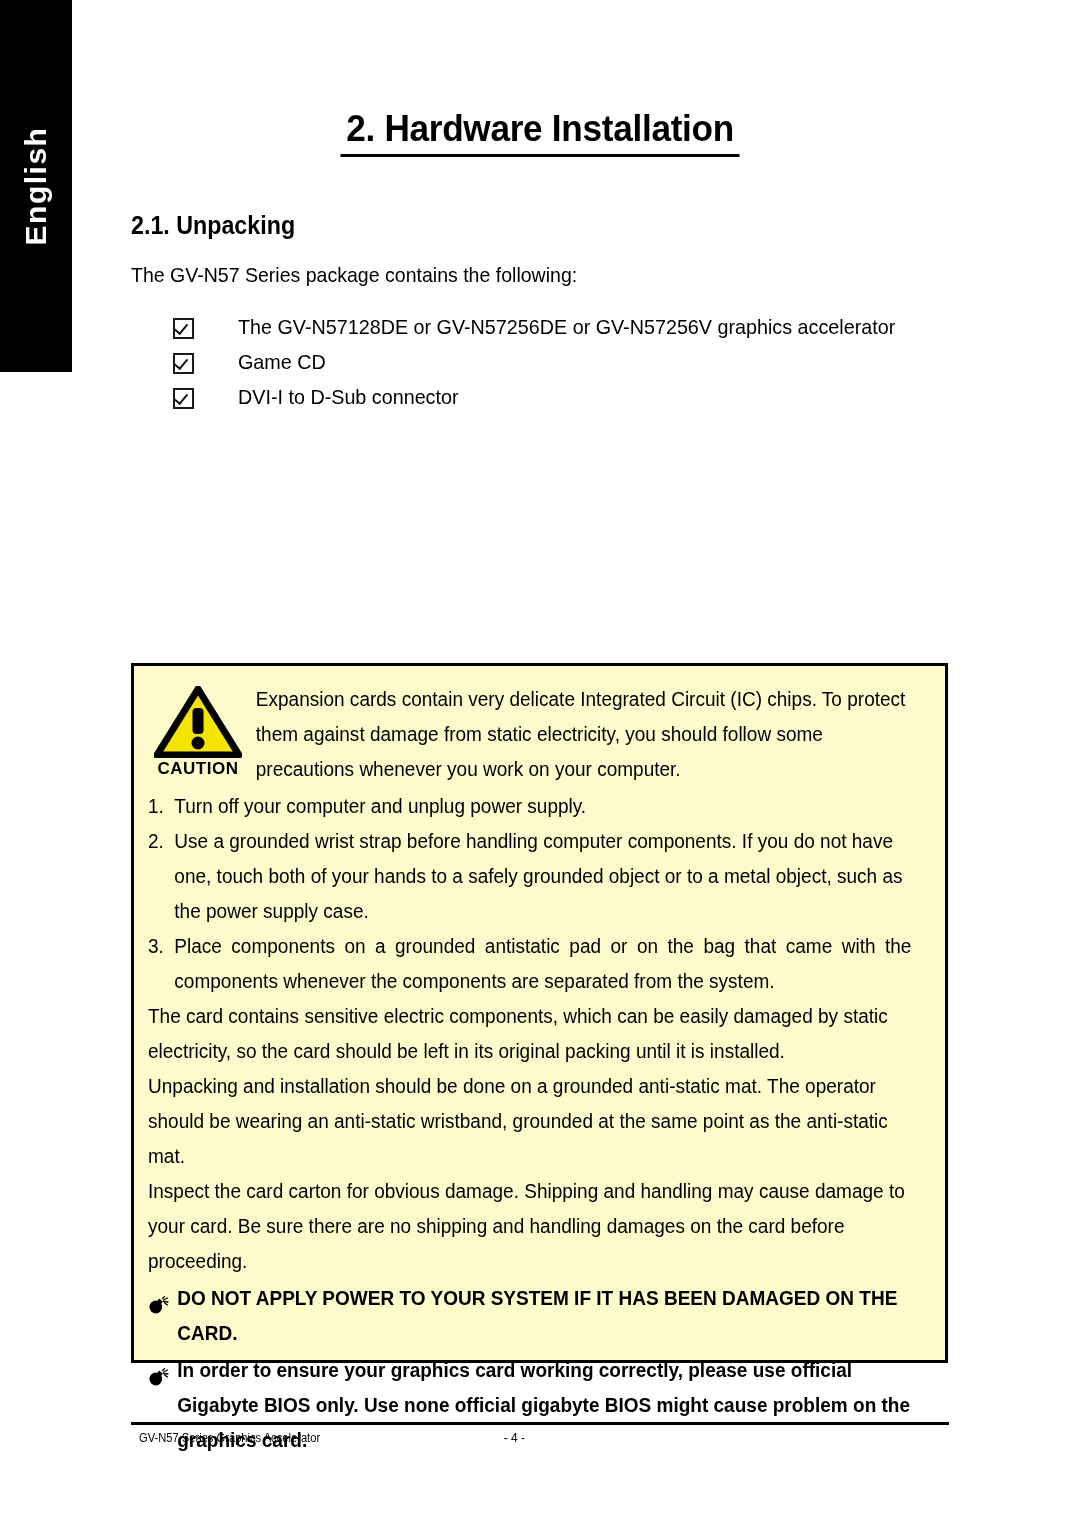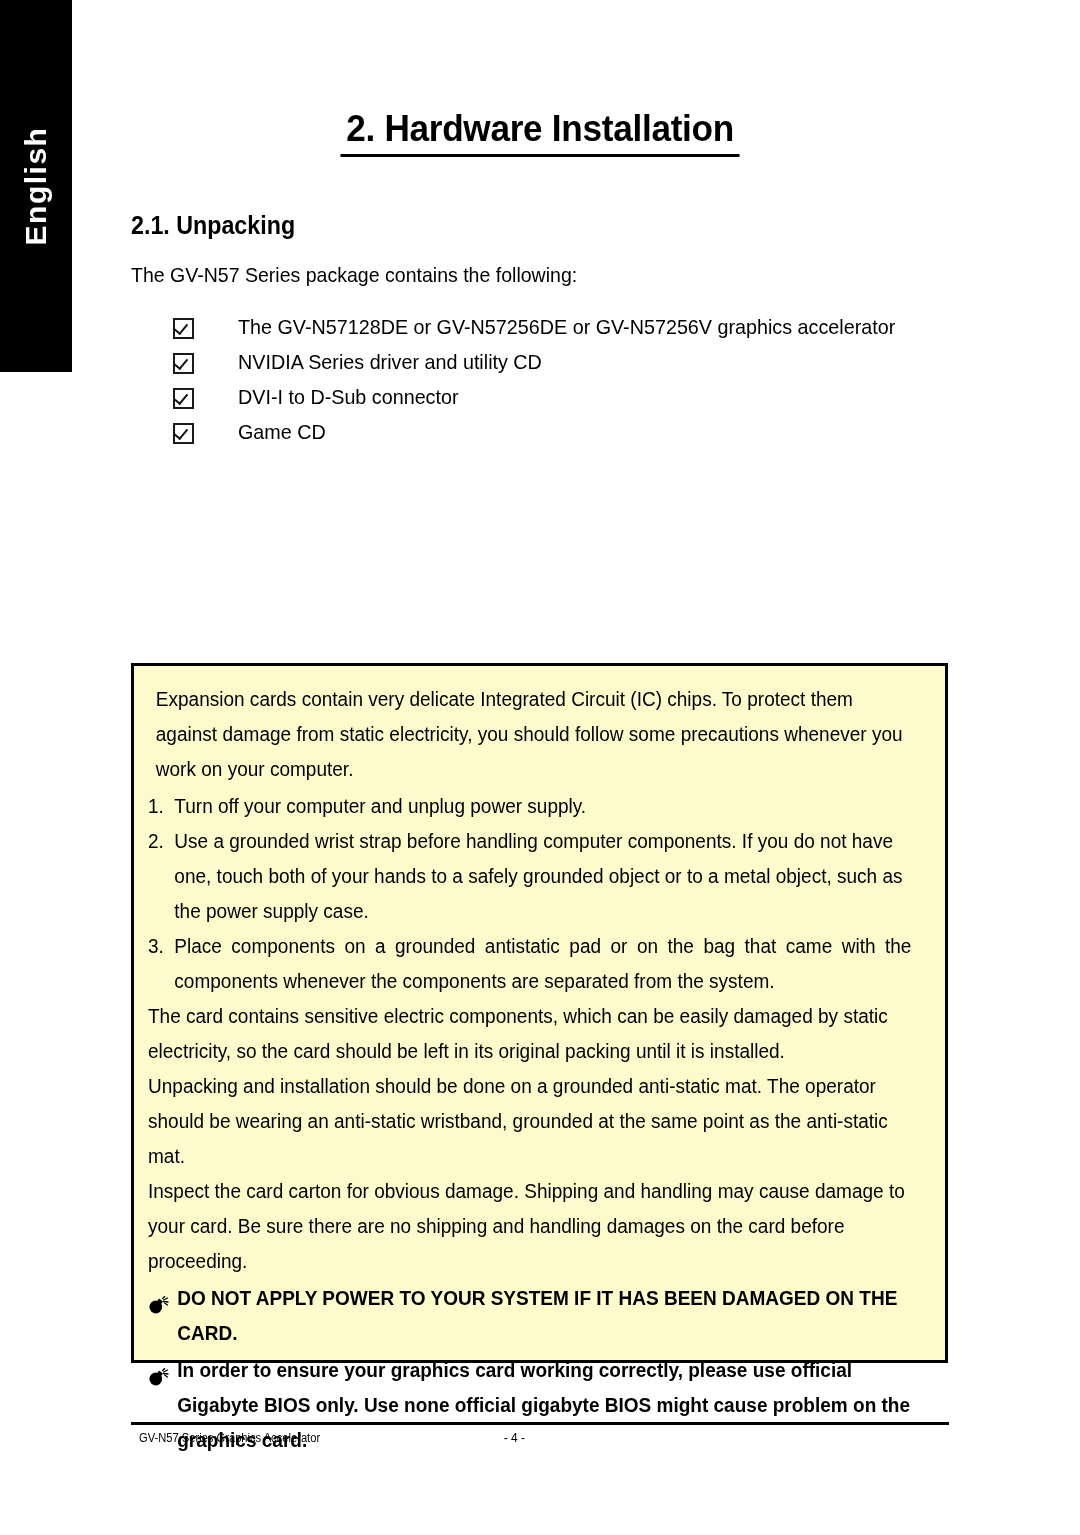--- a/index.html
+++ b/index.html
@@ -250,35 +250,41 @@
 
   <div class="intro-line">The GV-N57 Series package contains the following:</div>
 
   <div class="pkg-list">
     <div class="pkg-item">
       <span class="cbox"></span>
       <span class="pkg-text">The GV-N57128DE or GV-N57256DE or GV-N57256V graphics accelerator</span>
     </div>
     <div class="pkg-item">
       <span class="cbox"></span>
-      <span class="pkg-text">NVIDIA Series driver and utility CD</span>
+      <span class="pkg-text">Game CD</span>
     </div>
     <div class="pkg-item">
       <span class="cbox"></span>
       <span class="pkg-text">DVI-I to D-Sub connector</span>
     </div>
-    <div class="pkg-item">
-      <span class="cbox"></span>
-      <span class="pkg-text">Game CD</span>
-    </div>
   </div>
 
   <div class="caution-box">
 
     <div class="caution-head">
+      <div class="caution-icon">
+        <div class="tri-wrap">
+          <svg width="88" height="72" viewBox="0 0 88 72" xmlns="http://www.w3.org/2000/svg">
+            <polygon points="44,3 85,69 3,69" fill="#f5e300" stroke="#000000" stroke-width="7" stroke-linejoin="round"></polygon>
+            <rect x="38.5" y="22" width="11" height="26" rx="4" fill="#000000"></rect>
+            <circle cx="44" cy="57" r="6.5" fill="#000000"></circle>
+          </svg>
+        </div>
+        <div class="caution-word">CAUTION</div>
+      </div>
       <div class="caution-intro">Expansion cards contain very delicate Integrated Circuit (IC) chips. To protect them against damage from static electricity, you should follow some precautions whenever you work on your computer.</div>
     </div>
 
     <div class="clist">
       <div class="cnum-item">
         <span class="cnum">1.</span>
         <span class="cnum-body">Turn off your computer and unplug power supply.</span>
       </div>
       <div class="cnum-item">
         <span class="cnum">2.</span>

